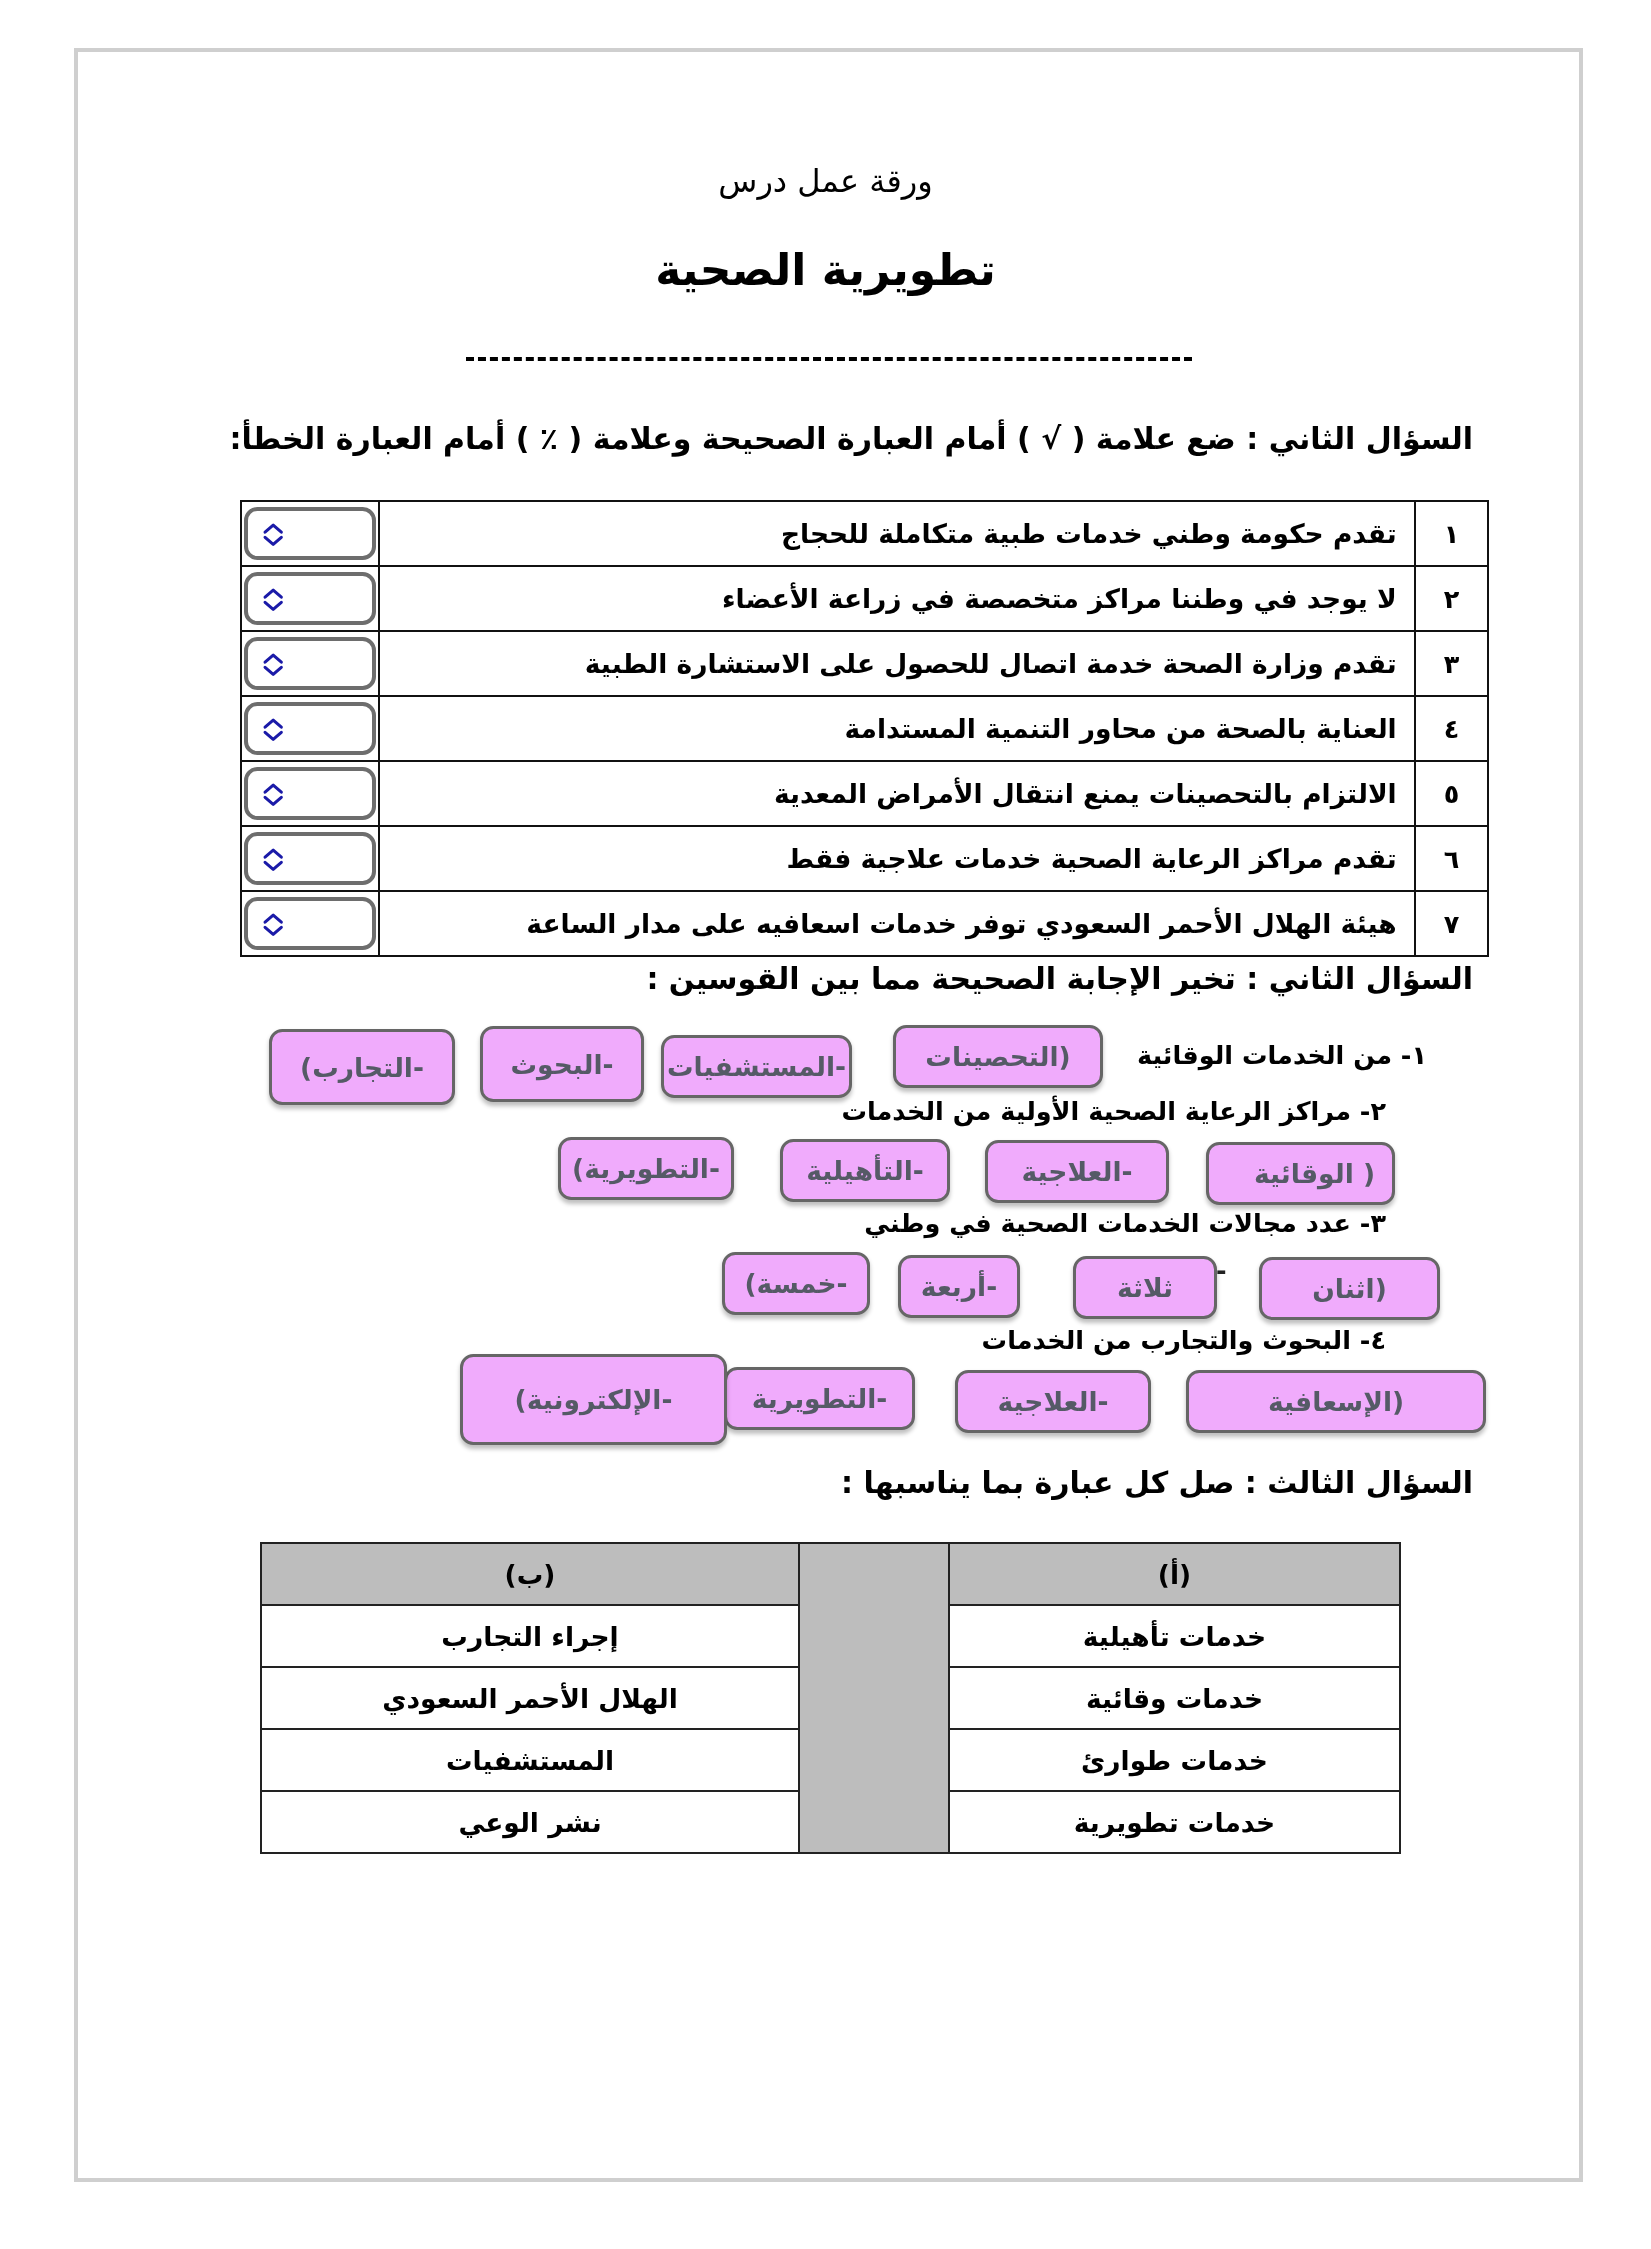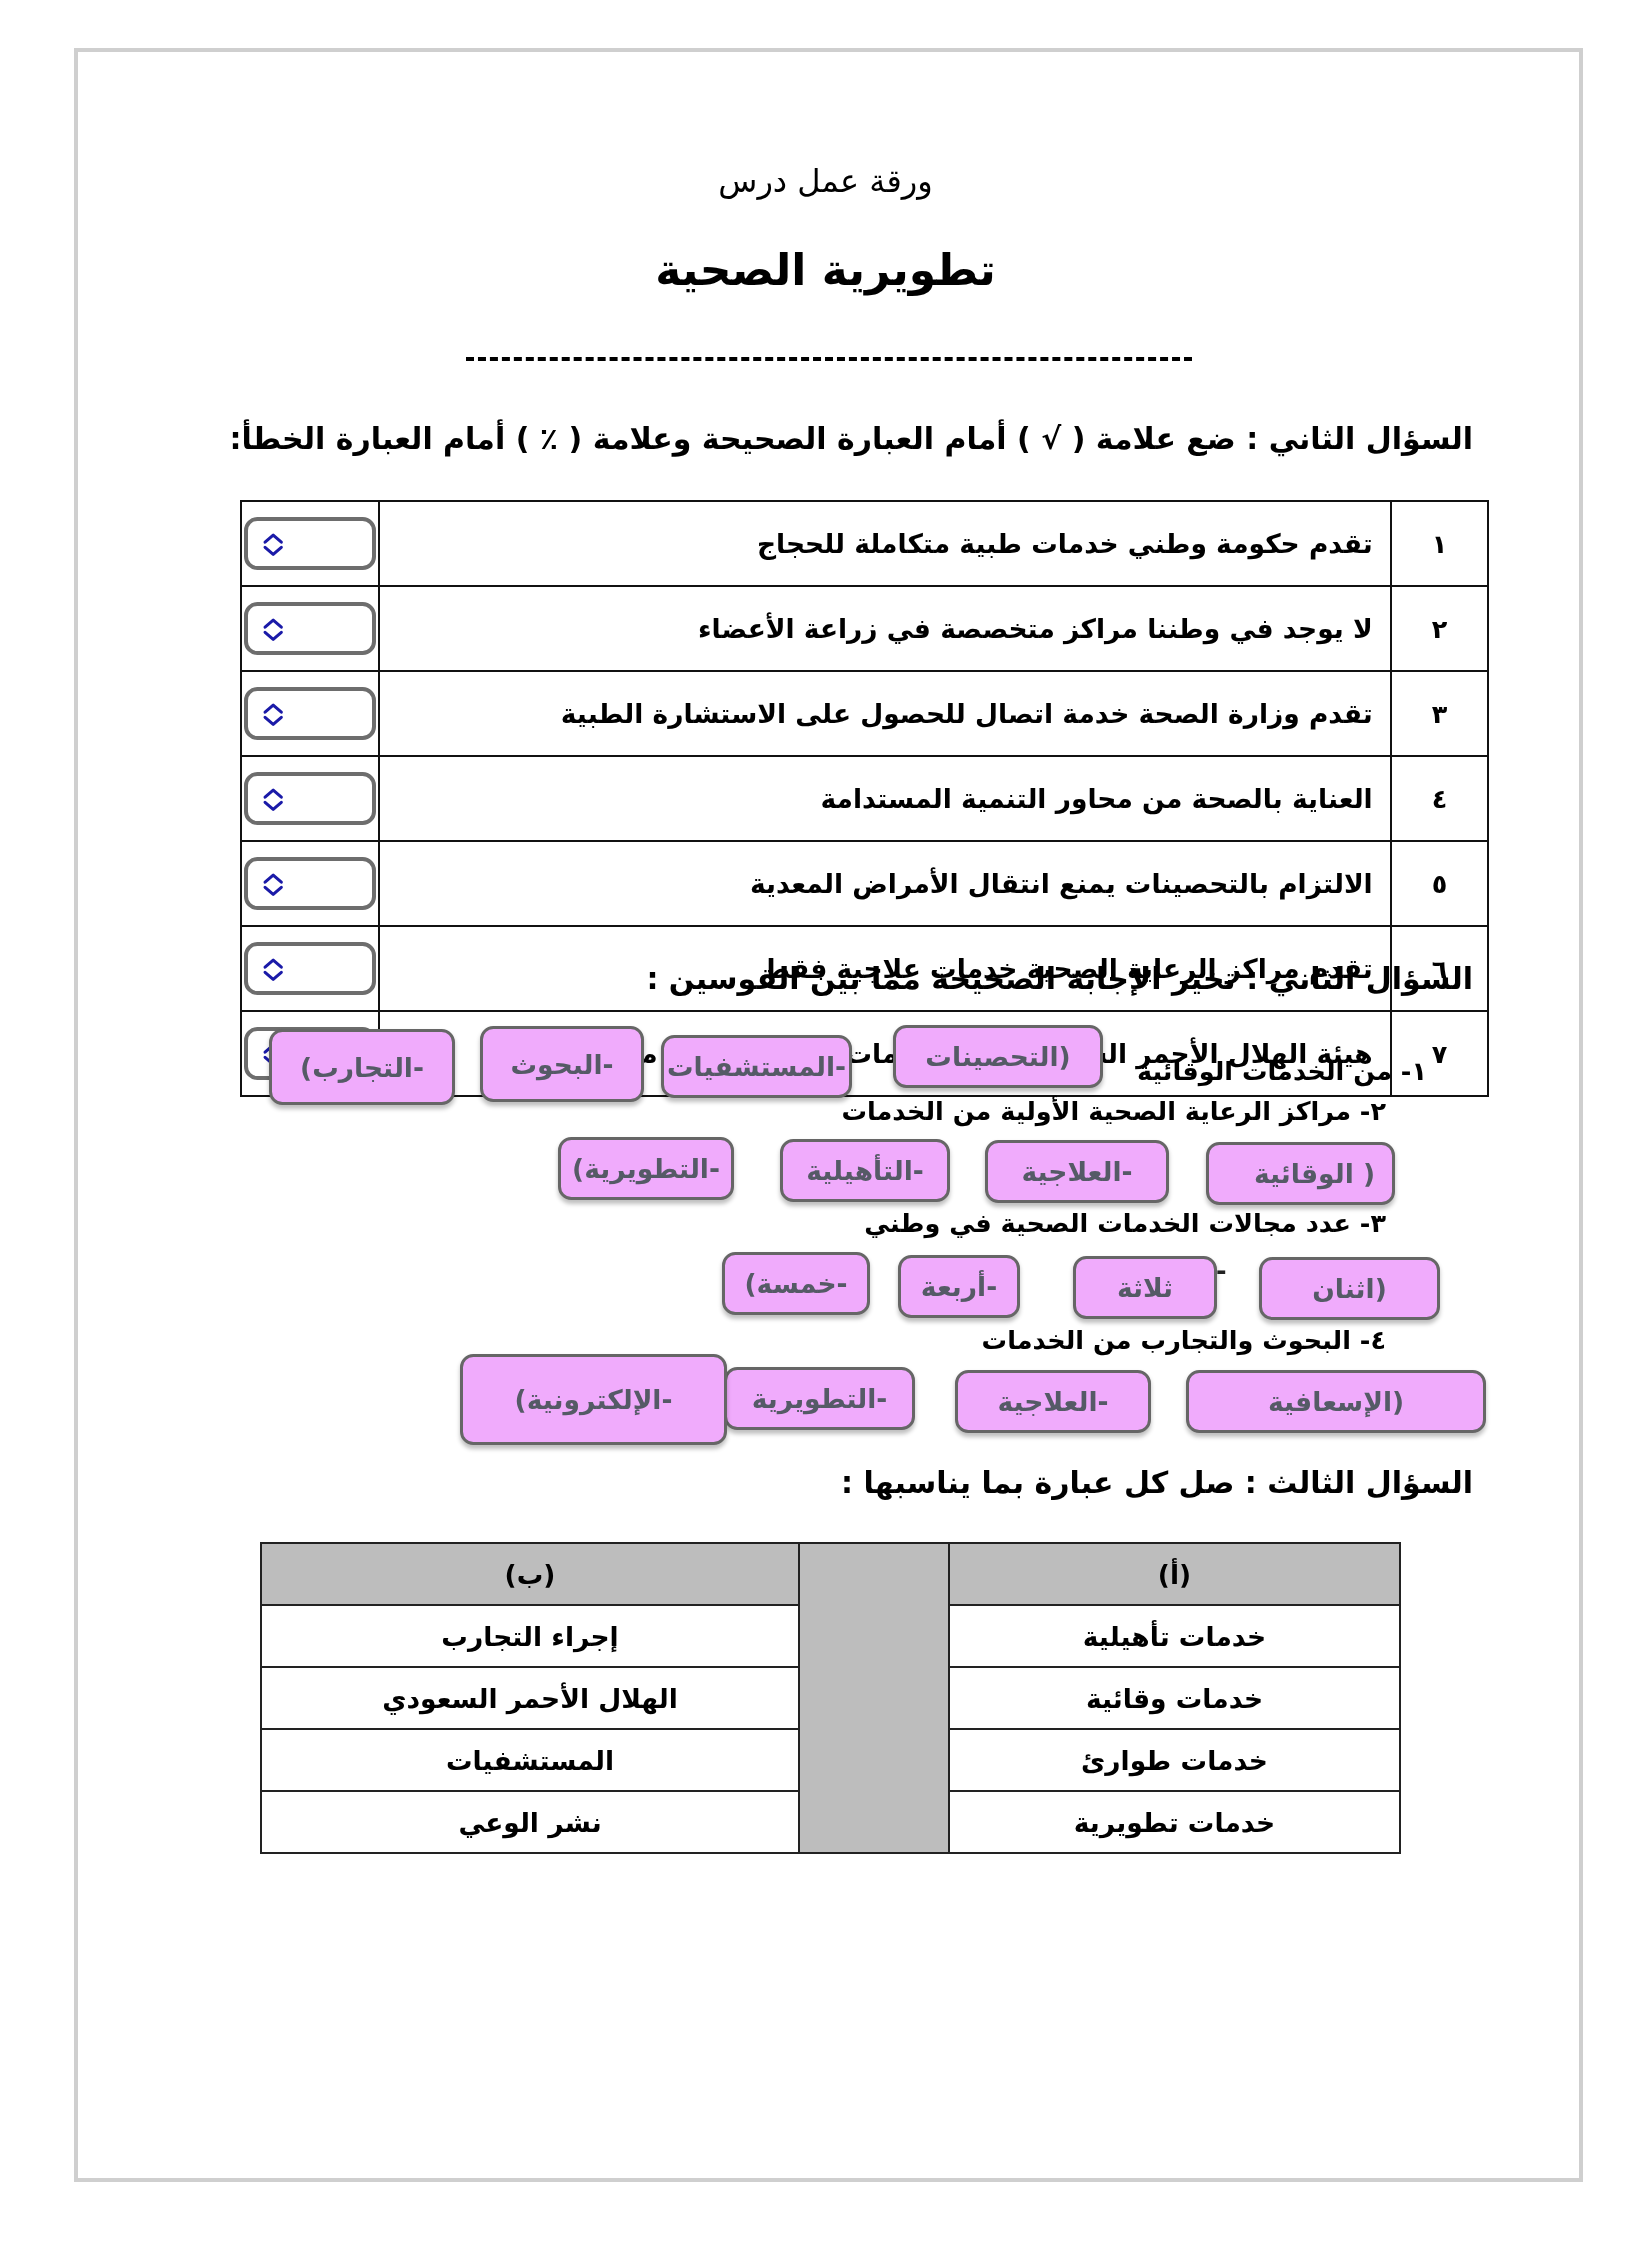--- a/index.html
+++ b/index.html
@@ -15,21 +15,21 @@
   .title1 { left:0; width:1651px; top:162px; text-align:center; font-size:32px; font-weight:normal; }
   .title2 { left:0; width:1651px; top:244px; text-align:center; font-size:44px; font-weight:bold; }
   .dashes { left:466px; top:357px; width:726px; height:0; border-top:4.1px dashed #000; }
   .qhead { font-size:30px; font-weight:bold; white-space:nowrap; direction:rtl; text-align:right; }
   .q1 { right:178px; top:421px; }
   .q2 { right:178px; top:961px; }
   .q3 { right:178px; top:1465px; }
 
   
   .t1 { left:240px; top:500px; width:1249px; border-collapse:collapse; table-layout:fixed; }
-  .t1 td { border:2.5px solid #111; height:59px; padding:12px; vertical-align:middle; }
+  .t1 td { border:2.5px solid #111; height:59px; padding:0; vertical-align:middle; }
   .t1 .num { width:71px; text-align:center; font-size:25.5px; font-weight:bold; }
   .t1 .stmt { text-align:right; padding-right:17.3px; font-size:26.5px; font-weight:bold; white-space:nowrap; }
   .t1 .sel { width:132px; padding:2px; }
   .selectbox {
     height:53px; border:4.1px solid #6d6d6d; border-radius:13.3px; background:#fff; box-sizing:border-box;
     position:relative; cursor:pointer;
   }
   .chev { position:absolute; left:14.3px; top:11.2px; width:22.4px; height:25.5px; }
 
   
@@ -138,21 +138,21 @@
               <path d="M6 20 L22 6 L38 20 M6 30 L22 44 L38 30" fill="none" stroke="#1a1aa8" stroke-width="6" stroke-linecap="round" stroke-linejoin="round"></path>
             </svg>
       </div>
         </td>
     </tr>
   </tbody>
 </table>
 
 <div class="abs qhead q2">السؤال الثاني : تخير الإجابة الصحيحة مما بين القوسين :</div>
 
-<div class="qitem" style="right:224px; top:1040px;margin-top:16px;">
+<div class="qitem" style="right:224px; top:1040px;">
   <span>١-</span>
   <span>من الخدمات الوقائية</span>
 </div>
 <div class="pill" style="left:893px; top:1025px; width:210px;">(التحصينات</div>
 <div class="pill" style="left:661px; top:1035px; width:191px;">-المستشفيات</div>
 <div class="pill" style="left:480px; top:1026px; width:164px; height:76px;">-البحوث</div>
 <div class="pill" style="left:269px; top:1029px; width:186px; height:76px;">-التجارب)</div>
 
 <div class="qitem" style="right:265px; top:1096px;">
   <span>٢-</span>

